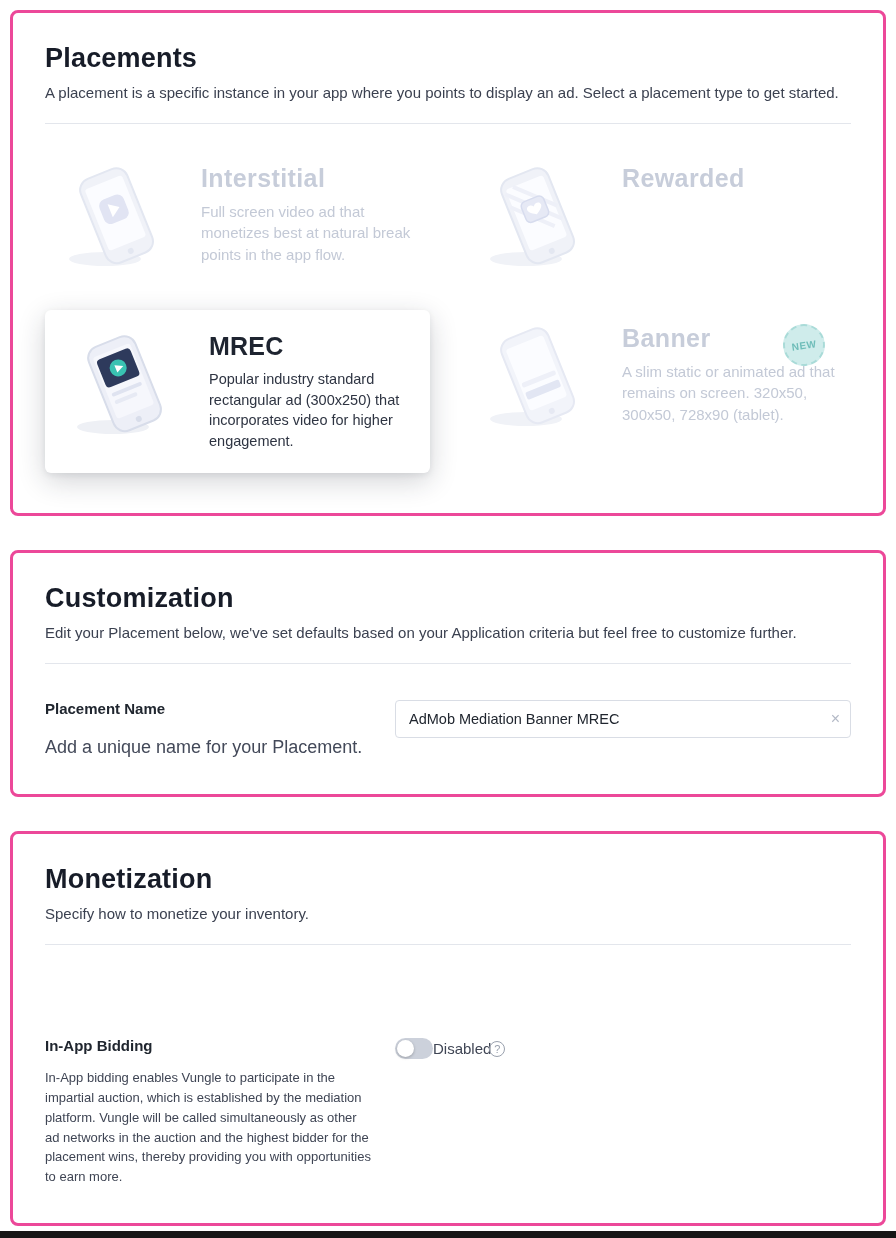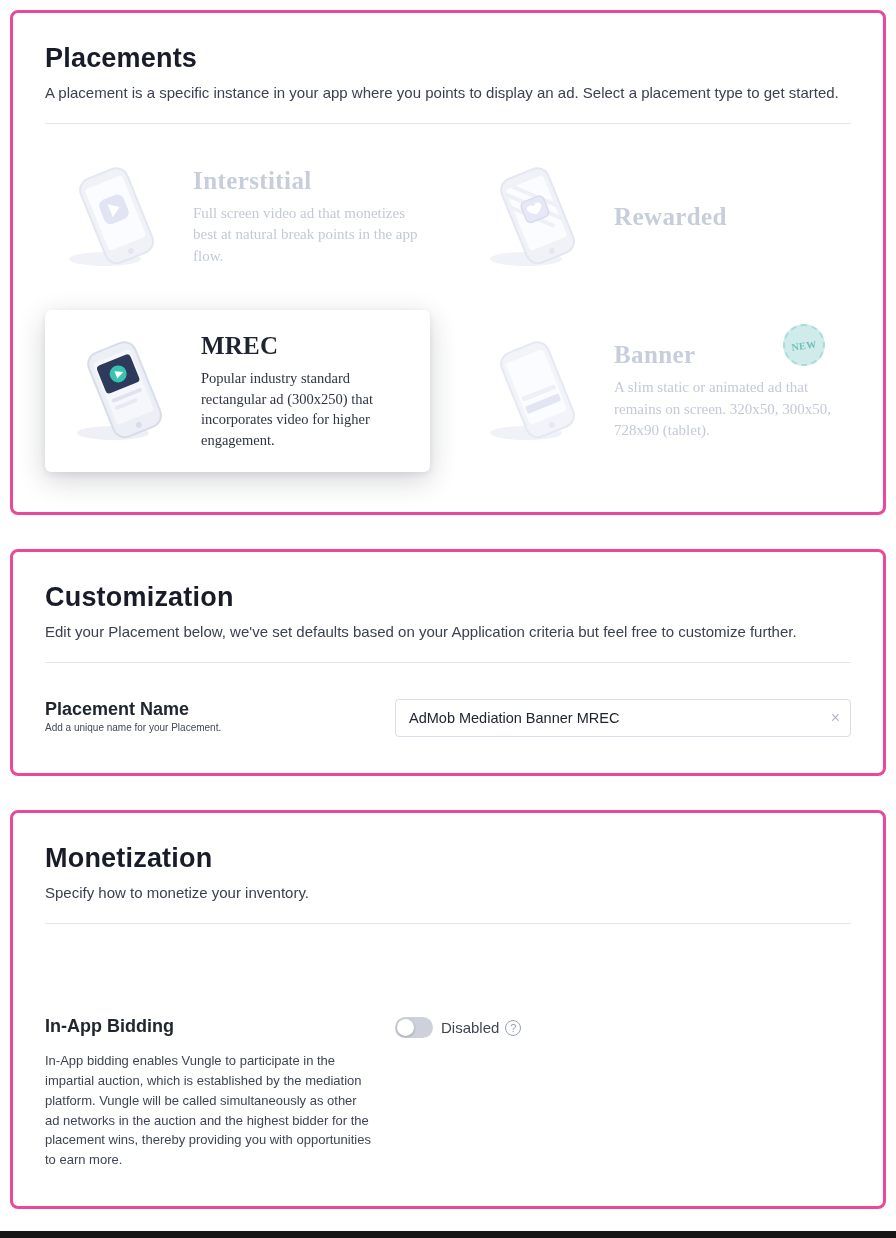--- a/index.html
+++ b/index.html
@@ -16,22 +16,22 @@
   .card-title { font-size: 27px; font-weight: 700; color: #171c28; letter-spacing: .2px; }
   .card-subtitle { font-size: 15px; color: #3b4150; margin-top: 10px; }
   .rule { border: none; border-top: 1px solid #e3e6ec; margin-top: 22px; }
 
   
   .placement-grid {
     display: grid; grid-template-columns: 1fr 1fr;
     column-gap: 36px; row-gap: 26px; margin-top: 26px; padding: 0 0 4px 0;
   }
   .placement-tile {
-    display: flex; align-items: center; gap: 16px; padding: 14px 10px;
-    position: relative; cursor: pointer; font-family: Liberation Serif, serif;
+    display: flex; gap: 24px; padding: 14px 10px;
+    position: relative; cursor: pointer;
   }
   .placement-tile .txt { max-width: 260px; }
   .placement-tile .p-title {
     font-size: 25px; font-weight: 700; color: #c7cdda; letter-spacing: .4px;
   }
   .placement-tile .p-desc {
     font-size: 15px; color: #c3c9d6; line-height: 1.42; margin-top: 8px;
   }
   .placement-tile.selected {
     background: #fff; border-radius: 6px;
@@ -44,39 +44,39 @@
   .new-badge {
     position: absolute; top: 14px; right: 26px; width: 42px; height: 42px;
     border-radius: 50%; background: #cfeceb; border: 2px dashed #a9dbd8;
     color: #6fbdb9; font-size: 10px; font-weight: 700; letter-spacing: .5px;
     display: flex; align-items: center; justify-content: center; transform: rotate(-8deg);
   }
 
   
   .field-row { display: flex; align-items: flex-start; margin-top: 36px; }
   .field-left { width: 350px; padding-right: 20px; }
-  .field-label { font-size: 18px; font-weight: 700; color: #20262f; }
-  .field-desc { font-size: 10px; color: #434959; margin-top: 2px; }
+  .field-label { font-size: 15px; font-weight: 700; color: #20262f; }
+  .field-desc { font-size: 18px; color: #434959; margin-top: 20px; }
   .input-wrap { position: relative; flex: 1; }
   .text-input {
     width: 100%; height: 38px; border: 1px solid #d9dde5; border-radius: 4px;
     padding: 0 34px 0 13px; font-size: 14.5px; color: #20262f;
     font-family: "Liberation Sans", sans-serif; outline: none; background: #fff;
   }
   .clear-x {
     position: absolute; right: 11px; top: 9px; color: #b3b9c6; font-size: 16px;
     line-height: 20px; cursor: pointer; user-select: none;
   }
 
   
   .bidding-row { display: flex; align-items: flex-start; margin-top: 92px; }
   .bidding-left { width: 350px; padding-right: 24px; }
   .bidding-left p { font-size: 13px; color: #3f4554; line-height: 1.52; margin-top: 14px; }
   .bidding-left a { color: #4c5fe2; text-decoration: none; }
-  .bidding-right { display: flex; align-items: center; gap: 8px; padding-top: 1px; }
+  .bidding-right { display: flex; align-items: center; gap: 0; padding-top: 1px; }
   .toggle {
     width: 38px; height: 21px; background: #ccd1db; border-radius: 11px;
     position: relative; cursor: pointer; flex: 0 0 auto;
   }
   .toggle .knob {
     position: absolute; left: 2px; top: 2px; width: 17px; height: 17px;
     background: #fff; border-radius: 50%; box-shadow: 0 1px 3px rgba(0,0,0,.25);
   }
   .toggle-status { font-size: 15px; color: #3f4554; }
   .help-icon {

